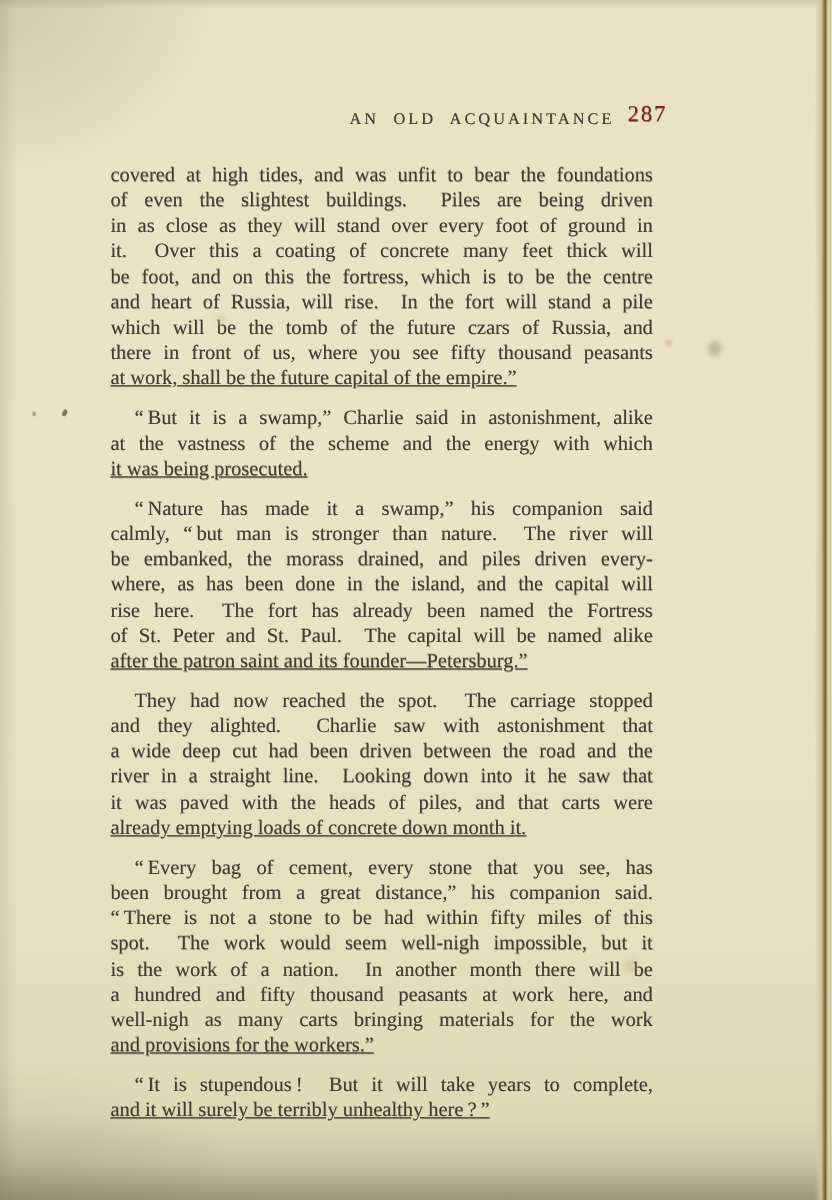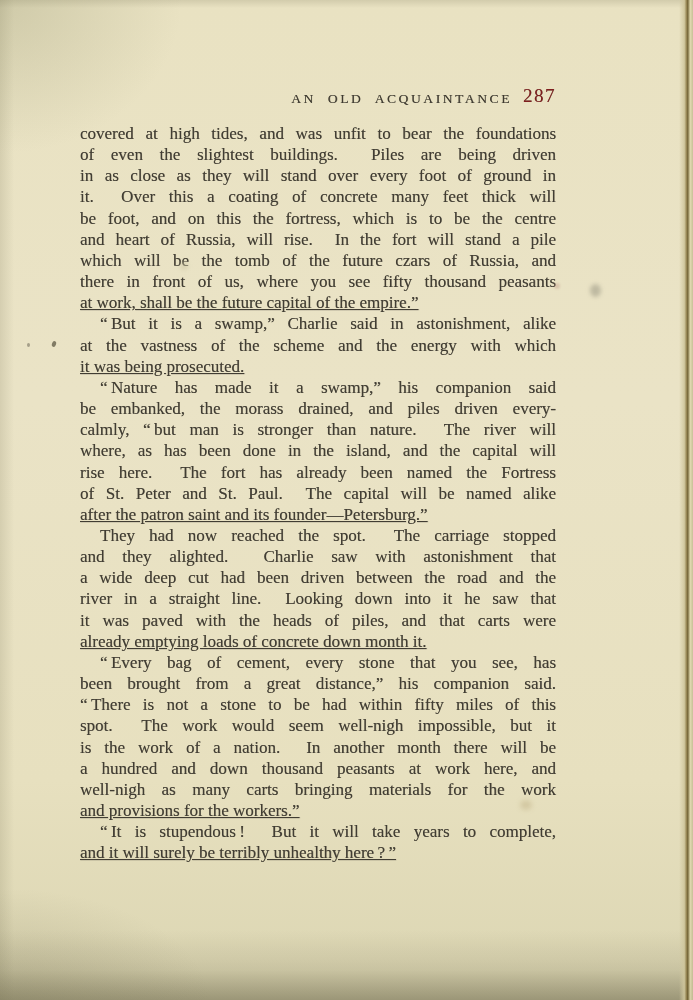--- a/index.html
+++ b/index.html
@@ -39,21 +39,21 @@
     font-size: 19px;
     letter-spacing: 1.5px;
     color: #7f1d1d;
     text-shadow: 0.3px 0.3px 0.5px rgba(62,58,48,0.55);
   }
   .text-block {
     position: absolute;
     left: 80px; top: 123px;
     width: 476px;
   }
-  .paragraph { margin: 0; }
+  .paragraph { margin: 12px; }
   .line {
     font-size: 17px;
     line-height: 21.15px;
     text-align: justify;
     text-align-last: justify;
     white-space: normal;
     text-shadow: 0.3px 0.3px 0.5px rgba(65,61,51,0.50);
   }
   .line.last { text-align-last: left; text-decoration: underline; }
   .line.indent { padding-left: 20px; }
@@ -99,42 +99,42 @@
       <div class="line">there in front of us, where you see fifty thousand peasants</div>
       <div class="line last">at work, shall be the future capital of the empire.”</div>
     </div>
     <div class="paragraph">
       <div class="line indent">“ But it is a swamp,” Charlie said in astonishment, alike</div>
       <div class="line">at the vastness of the scheme and the energy with which</div>
       <div class="line last">it was being prosecuted.</div>
     </div>
     <div class="paragraph">
       <div class="line indent">“ Nature has made it a swamp,” his companion said</div>
+      <div class="line">calmly, “ but man is stronger than nature.&nbsp; The river will</div>
       <div class="line">be embanked, the morass drained, and piles driven every-</div>
-      <div class="line">calmly, “ but man is stronger than nature.&nbsp; The river will</div>
       <div class="line">where, as has been done in the island, and the capital will</div>
       <div class="line">rise here.&nbsp; The fort has already been named the Fortress</div>
       <div class="line">of St. Peter and St. Paul.&nbsp; The capital will be named alike</div>
       <div class="line last">after the patron saint and its founder—Petersburg.”</div>
     </div>
     <div class="paragraph">
       <div class="line indent">They had now reached the spot.&nbsp; The carriage stopped</div>
       <div class="line">and they alighted.&nbsp; Charlie saw with astonishment that</div>
       <div class="line">a wide deep cut had been driven between the road and the</div>
       <div class="line">river in a straight line.&nbsp; Looking down into it he saw that</div>
       <div class="line">it was paved with the heads of piles, and that carts were</div>
       <div class="line last">already emptying loads of concrete down month it.</div>
     </div>
     <div class="paragraph">
       <div class="line indent">“ Every bag of cement, every stone that you see, has</div>
       <div class="line">been brought from a great distance,” his companion said.</div>
       <div class="line">“ There is not a stone to be had within fifty miles of this</div>
       <div class="line">spot.&nbsp; The work would seem well-nigh impossible, but it</div>
       <div class="line">is the work of a nation.&nbsp; In another month there will be</div>
-      <div class="line">a hundred and down thousand peasants at work here, and</div>
+      <div class="line">a hundred and fifty thousand peasants at work here, and</div>
       <div class="line">well-nigh as many carts bringing materials for the work</div>
       <div class="line last">and provisions for the workers.”</div>
     </div>
     <div class="paragraph">
       <div class="line indent">“ It is stupendous !&nbsp; But it will take years to complete,</div>
       <div class="line last">and it will surely be terribly unhealthy here ? ”</div>
     </div>
   </div>
 
 <div class="page-edge-right"></div>

